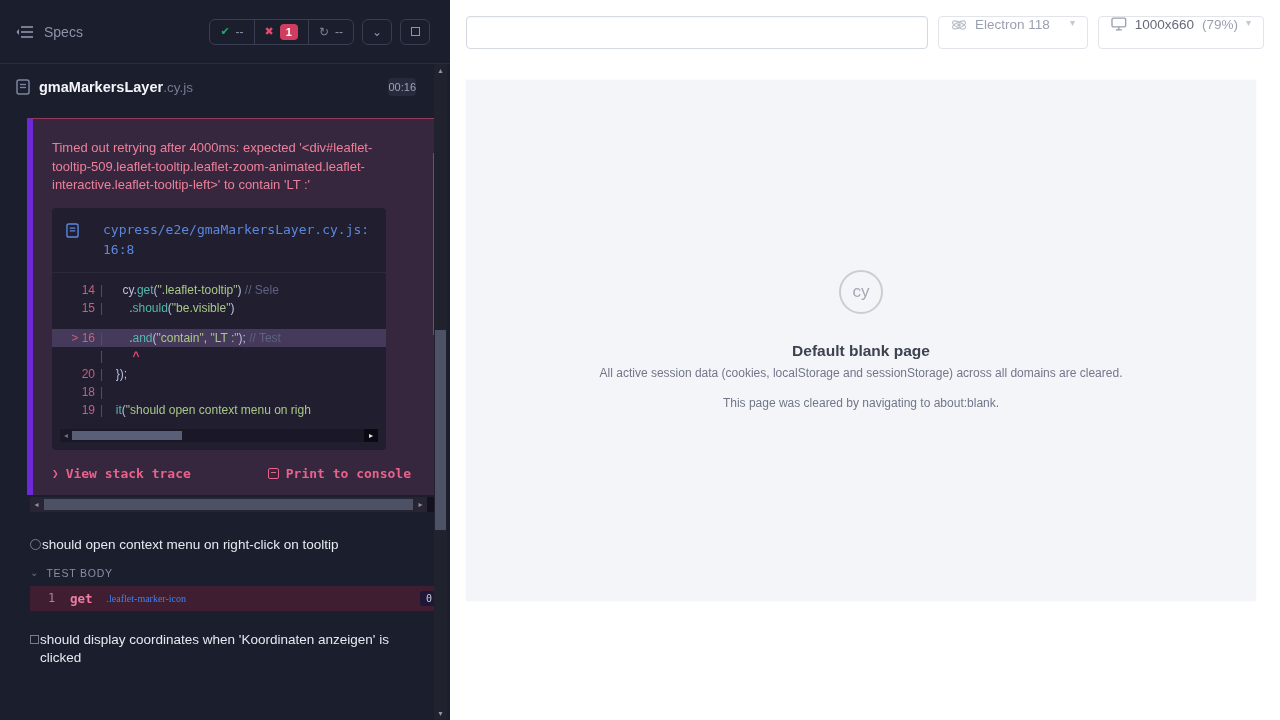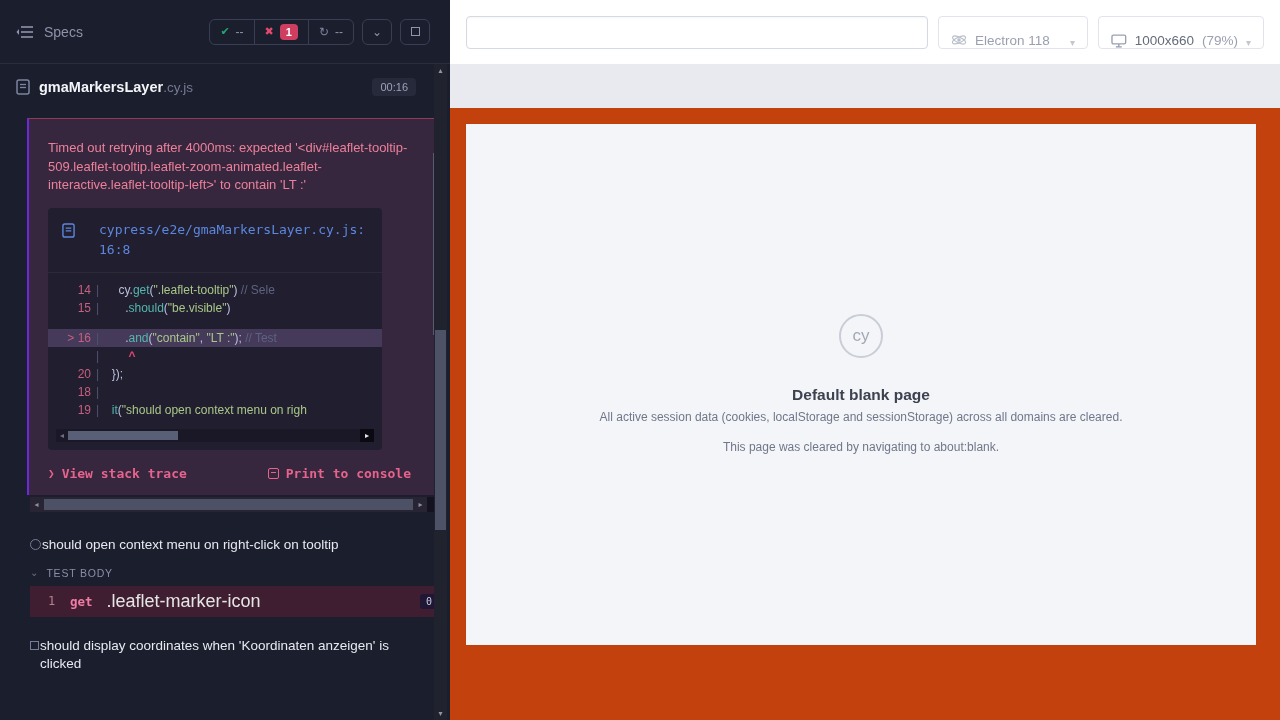--- a/index.html
+++ b/index.html
@@ -18,24 +18,24 @@
   .stat-ico-pass { color:#1fa971; font-size:11px; }
   .stat-ico-fail { color:#e24a6e; font-size:11px; }
   .stat-ico-pend { color:#7e8399; font-size:12px; }
   .fail-badge { background:#cf3d60; color:#fff; border-radius:4px; padding:0 6px; font-size:11px; line-height:16px; font-weight:700; }
   .icon-btn { width:30px; height:26px; border:1px solid #3a3e54; border-radius:6px; display:flex; align-items:center; justify-content:center; color:#9095ad; margin-left:8px; cursor:pointer; font-size:12px; }
   .stop-square { width:9px; height:9px; border:1.5px solid #9095ad; }
 
   .spec-row { height:46px; display:flex; align-items:center; padding:0 34px 0 16px; gap:9px; }
   .spec-name { color:#f4f5f9; font-weight:700; font-size:14.5px; }
   .spec-ext { color:#757a94; font-weight:400; font-size:13.5px; }
-  .spec-time { margin-left:auto; background:#262a3a; color:#9da2b8; font-size:11px; padding:3px 8px; border-radius:4px; }
-
-  
-  .error-block { position:relative; margin:8px 3px 0 27px; border-left:2px solid #6d28d9; border-top:1px solid #93395a; background:#36273f; padding:20px 36px 14px 19px; }
+  .spec-time { margin-left:auto; background:#262a3a; color:#9da2b8; font-size:11px; padding:3px 0; border-radius:4px; }
+
+  
+  .error-block { position:relative; margin:8px 3px 0 27px; border-left:6px solid #6d28d9; border-top:1px solid #93395a; background:#36273f; padding:20px 36px 14px 19px; }
   .error-message { color:#ec8099; font-size:13px; line-height:18.5px; }
   .code-frame { margin-top:13px; width:334px; background:#211e2f; border-radius:4px; overflow:hidden; }
   .frame-header { display:flex; gap:24px; padding:12px 14px; border-bottom:1px solid rgba(255,255,255,0.05); }
   .frame-link { color:#5c87de; font-family:"DejaVu Sans Mono","Liberation Mono",monospace; font-size:13px; line-height:20px; word-break:break-all; cursor:pointer; }
   .code-area { padding:8px 0 2px; overflow:hidden; }
   .code-line { display:flex; white-space:pre; font-family:Liberation Sans, sans-serif; font-size:12px; line-height:18px; padding-left:9px; }
   .code-line.hl { background:#453a5a;margin-top:12px; }
   .gutter { color:#c75f7e; width:34px; text-align:right; flex-shrink:0; }
   .pipe { color:#4e536e; padding:0 6px 0 5px; }
   .tok-pln { color:#b9c0da; }
@@ -72,41 +72,41 @@
   .test-row { display:flex; align-items:flex-start; gap:1px; padding:6px 20px 6px 30px; cursor:pointer; }
   .test-title { color:#e7e9f2; font-size:13.5px; line-height:18px; max-width:360px; }
   .ring-icon { width:11px; height:11px; border:1.5px solid #767c98; border-radius:50%; margin-top:3px; flex-shrink:0; }
   .square-icon { width:9px; height:9px; border:1.5px solid #767c98; margin-top:4px; flex-shrink:0; }
   .test-body-row { display:flex; align-items:center; gap:8px; padding:7px 20px 5px 30px; cursor:pointer; }
   .tb-chevron { color:#6c718c; font-size:10px; }
   .tb-label { color:#8a8fa8; font-size:10.5px; letter-spacing:0.8px; }
   .command-row { display:flex; align-items:center; background:#3f1e31; margin:2px 3px 0 30px; padding:5px 9px 5px 18px; cursor:pointer; }
   .cmd-num { color:#b87f94; font-family:"DejaVu Sans Mono","Liberation Mono",monospace; font-size:12px; width:22px; }
   .cmd-method { color:#f07ca4; font-weight:700; font-family:"DejaVu Sans Mono","Liberation Mono",monospace; font-size:12.5px; margin-right:14px; }
-  .cmd-arg { color:#e5e5e5; font-family:Liberation Sans, sans-serif; font-size:18px; }
+  .cmd-arg { color:#3b82f6; font-family:Liberation Serif, serif; font-size:10px; }
   .cmd-badge { margin-left:auto; background:#201737; color:#c9cde0; font-size:10px; font-family:"DejaVu Sans Mono","Liberation Mono",monospace; padding:2px 6px; border-radius:3px; }
 
   
   .sb-scrollbar { position:absolute; top:64px; right:3px; bottom:0; width:13px; background:#20222e; }
   .sbs-arrow { color:#9095a8; font-size:8px; text-align:center; height:13px; line-height:13px; cursor:pointer; }
   .sbs-arrow.bottom { position:absolute; bottom:0; left:0; right:0; }
   .sbs-thumb { position:absolute; top:266px; height:200px; left:1px; right:1px; background:#4e5266; cursor:pointer; }
 
   
   .app { flex:1; display:flex; flex-direction:column; }
   .app-header { height:64px; background:#ffffff; display:flex; align-items:center; padding:0 16px; gap:10px; }
   .url-bar { width:462px; height:33px; border:1px solid #d5d9e0; border-radius:4px; background:#fff; box-shadow:inset 0 1px 2px rgba(0,0,0,0.04); padding:0 10px; font-size:13px; color:#4a4f5c; outline:none; font-family:"Liberation Sans",sans-serif; }
-  .selector { height:33px; border:1px solid #e2e4ea; border-radius:4px; background:#fff; display:flex; align-items:flex-end; gap:8px; padding:0 12px; cursor:pointer; }
+  .selector { height:33px; border:1px solid #e2e4ea; border-radius:4px; background:#fff; display:flex; align-items:flex-start; gap:8px; padding:0 12px; cursor:pointer; }
   .browser-select { width:150px; color:#9aa0b0; font-size:13.5px; }
   .viewport-select { width:166px; margin-left:auto; font-size:13.5px; }
   .vp-size { color:#646b7a; }
   .vp-scale { color:#9aa0b0; }
   .sel-chevron { margin-left:auto; color:#c2c7d2; font-size:10px; }
 
-  .app-main { flex:1; background:#c2410c; padding:16px;margin-top:44px; }
+  .app-main { flex:1; background:#ffffff; padding:16px; }
   .aut-frame { width:790px; height:521px; background:#f4f5f8; box-shadow:0 0 1px rgba(0,0,0,0.08); display:flex; flex-direction:column; align-items:center; justify-content:center; }
   .cy-logo { width:44px; height:44px; border:2px solid #c9cdd6; border-radius:50%; display:flex; align-items:center; justify-content:center; color:#a3a9b5; font-size:17px; }
   .blank-title { margin-top:28px; color:#3d4250; font-size:15.5px; font-weight:600; }
   .blank-line { margin-top:5px; color:#70778a; font-size:12px; line-height:17px; text-align:center; }
   .blank-line.first { margin-top:13px; }
 </style>
 </head>
 <body>
 
 <div class="sidebar">

